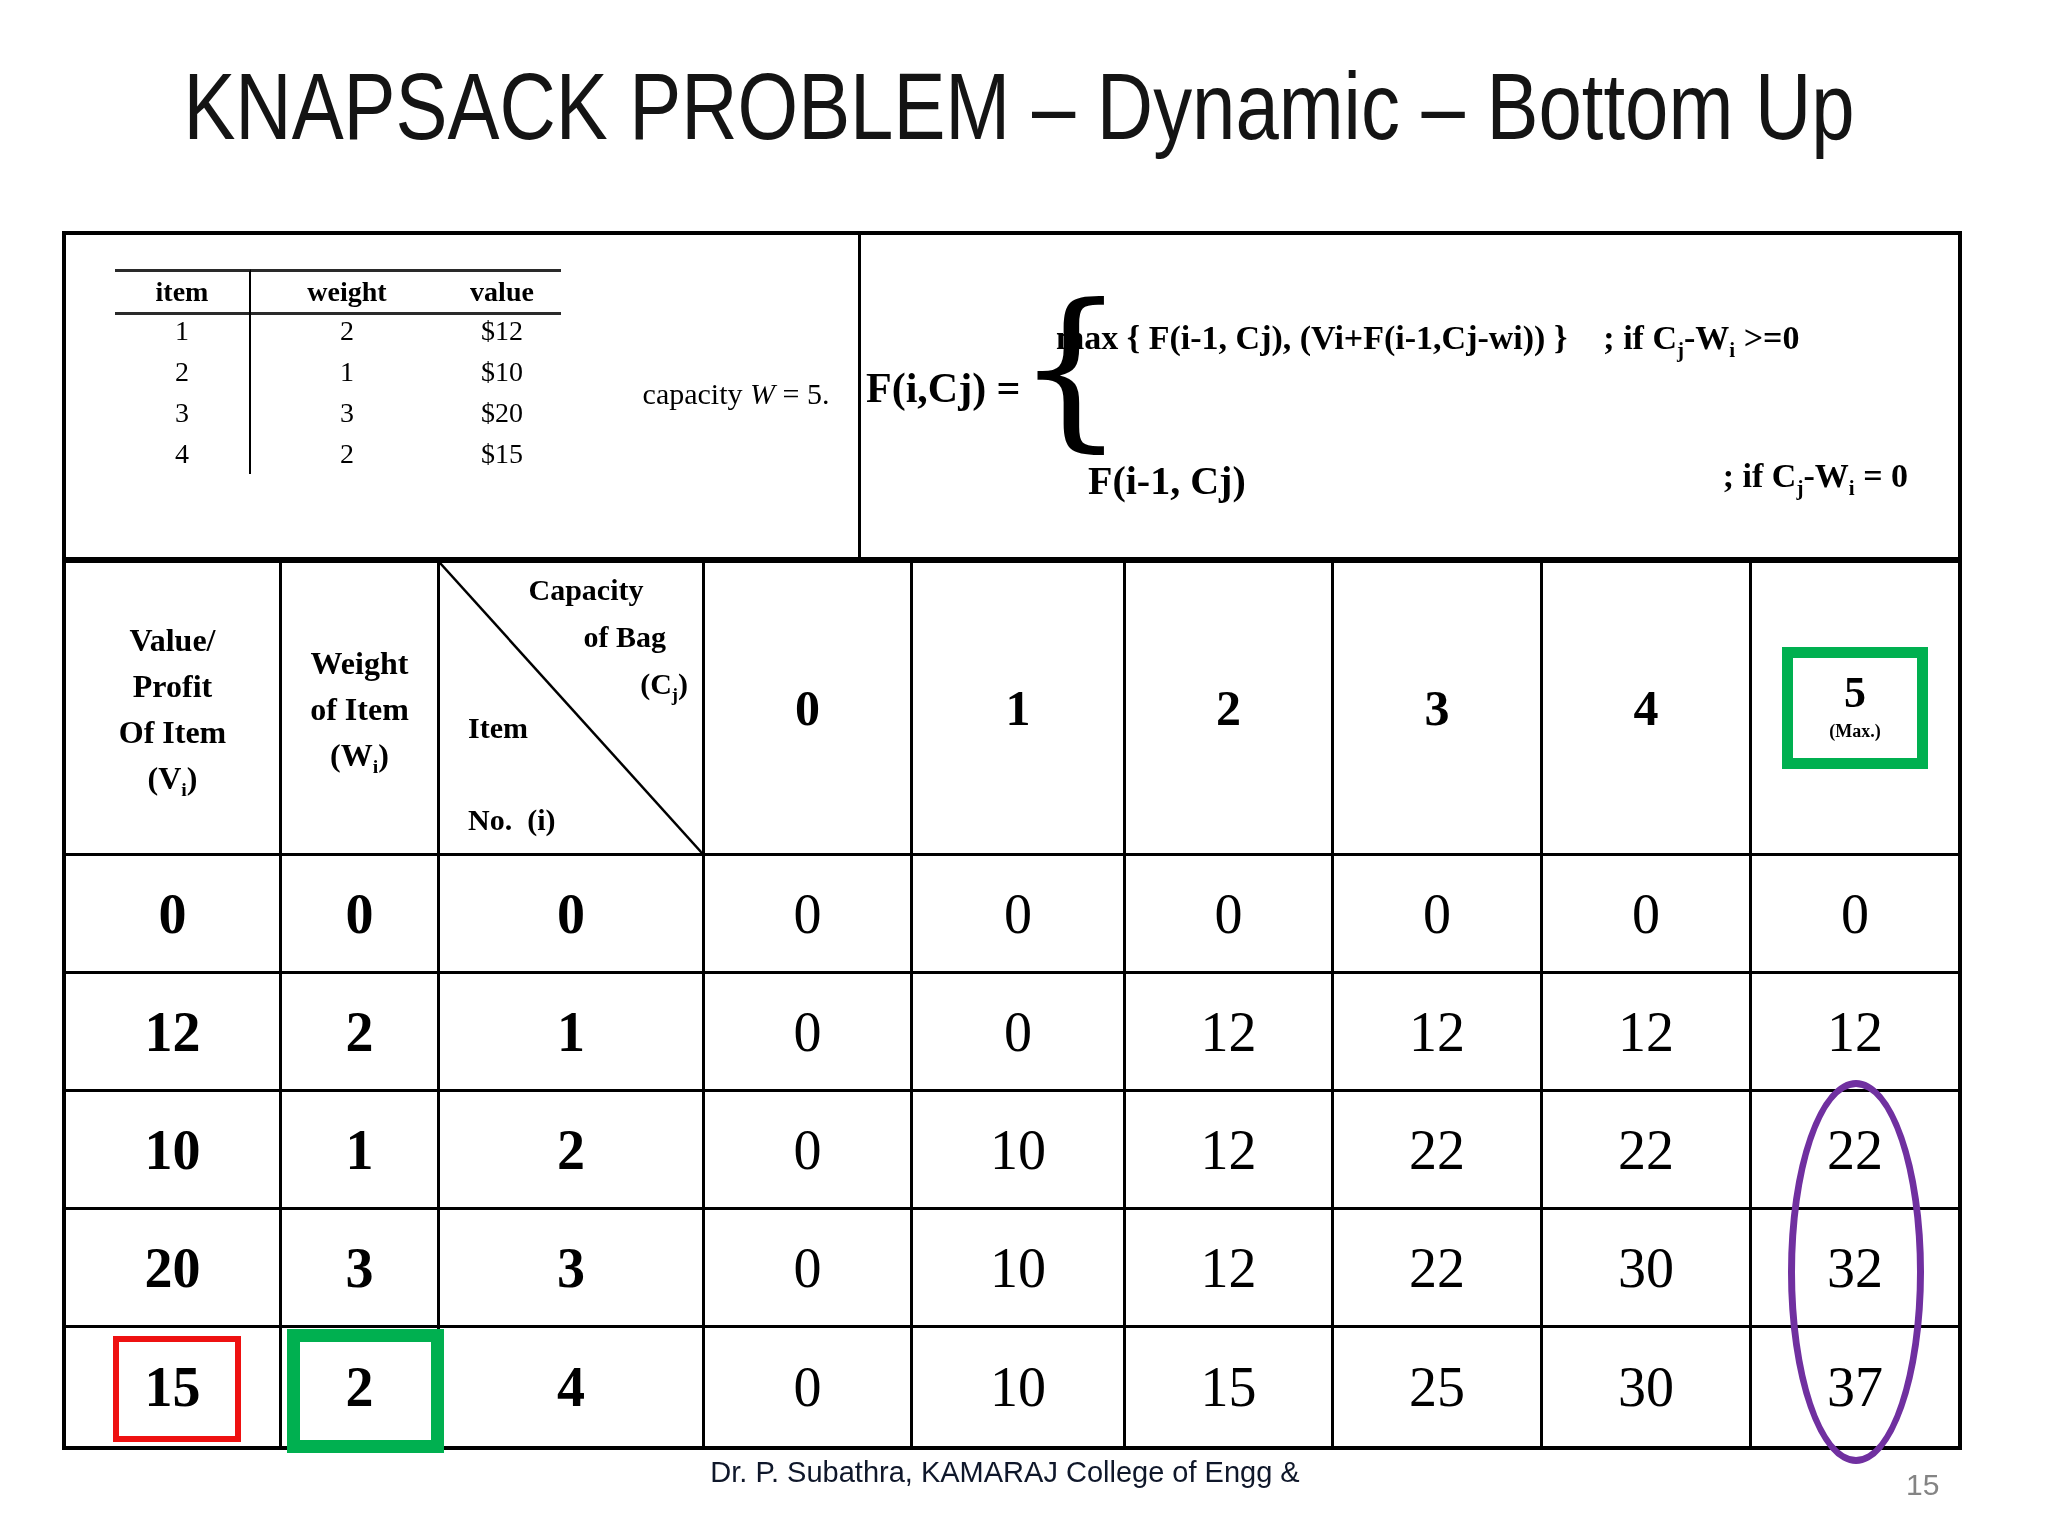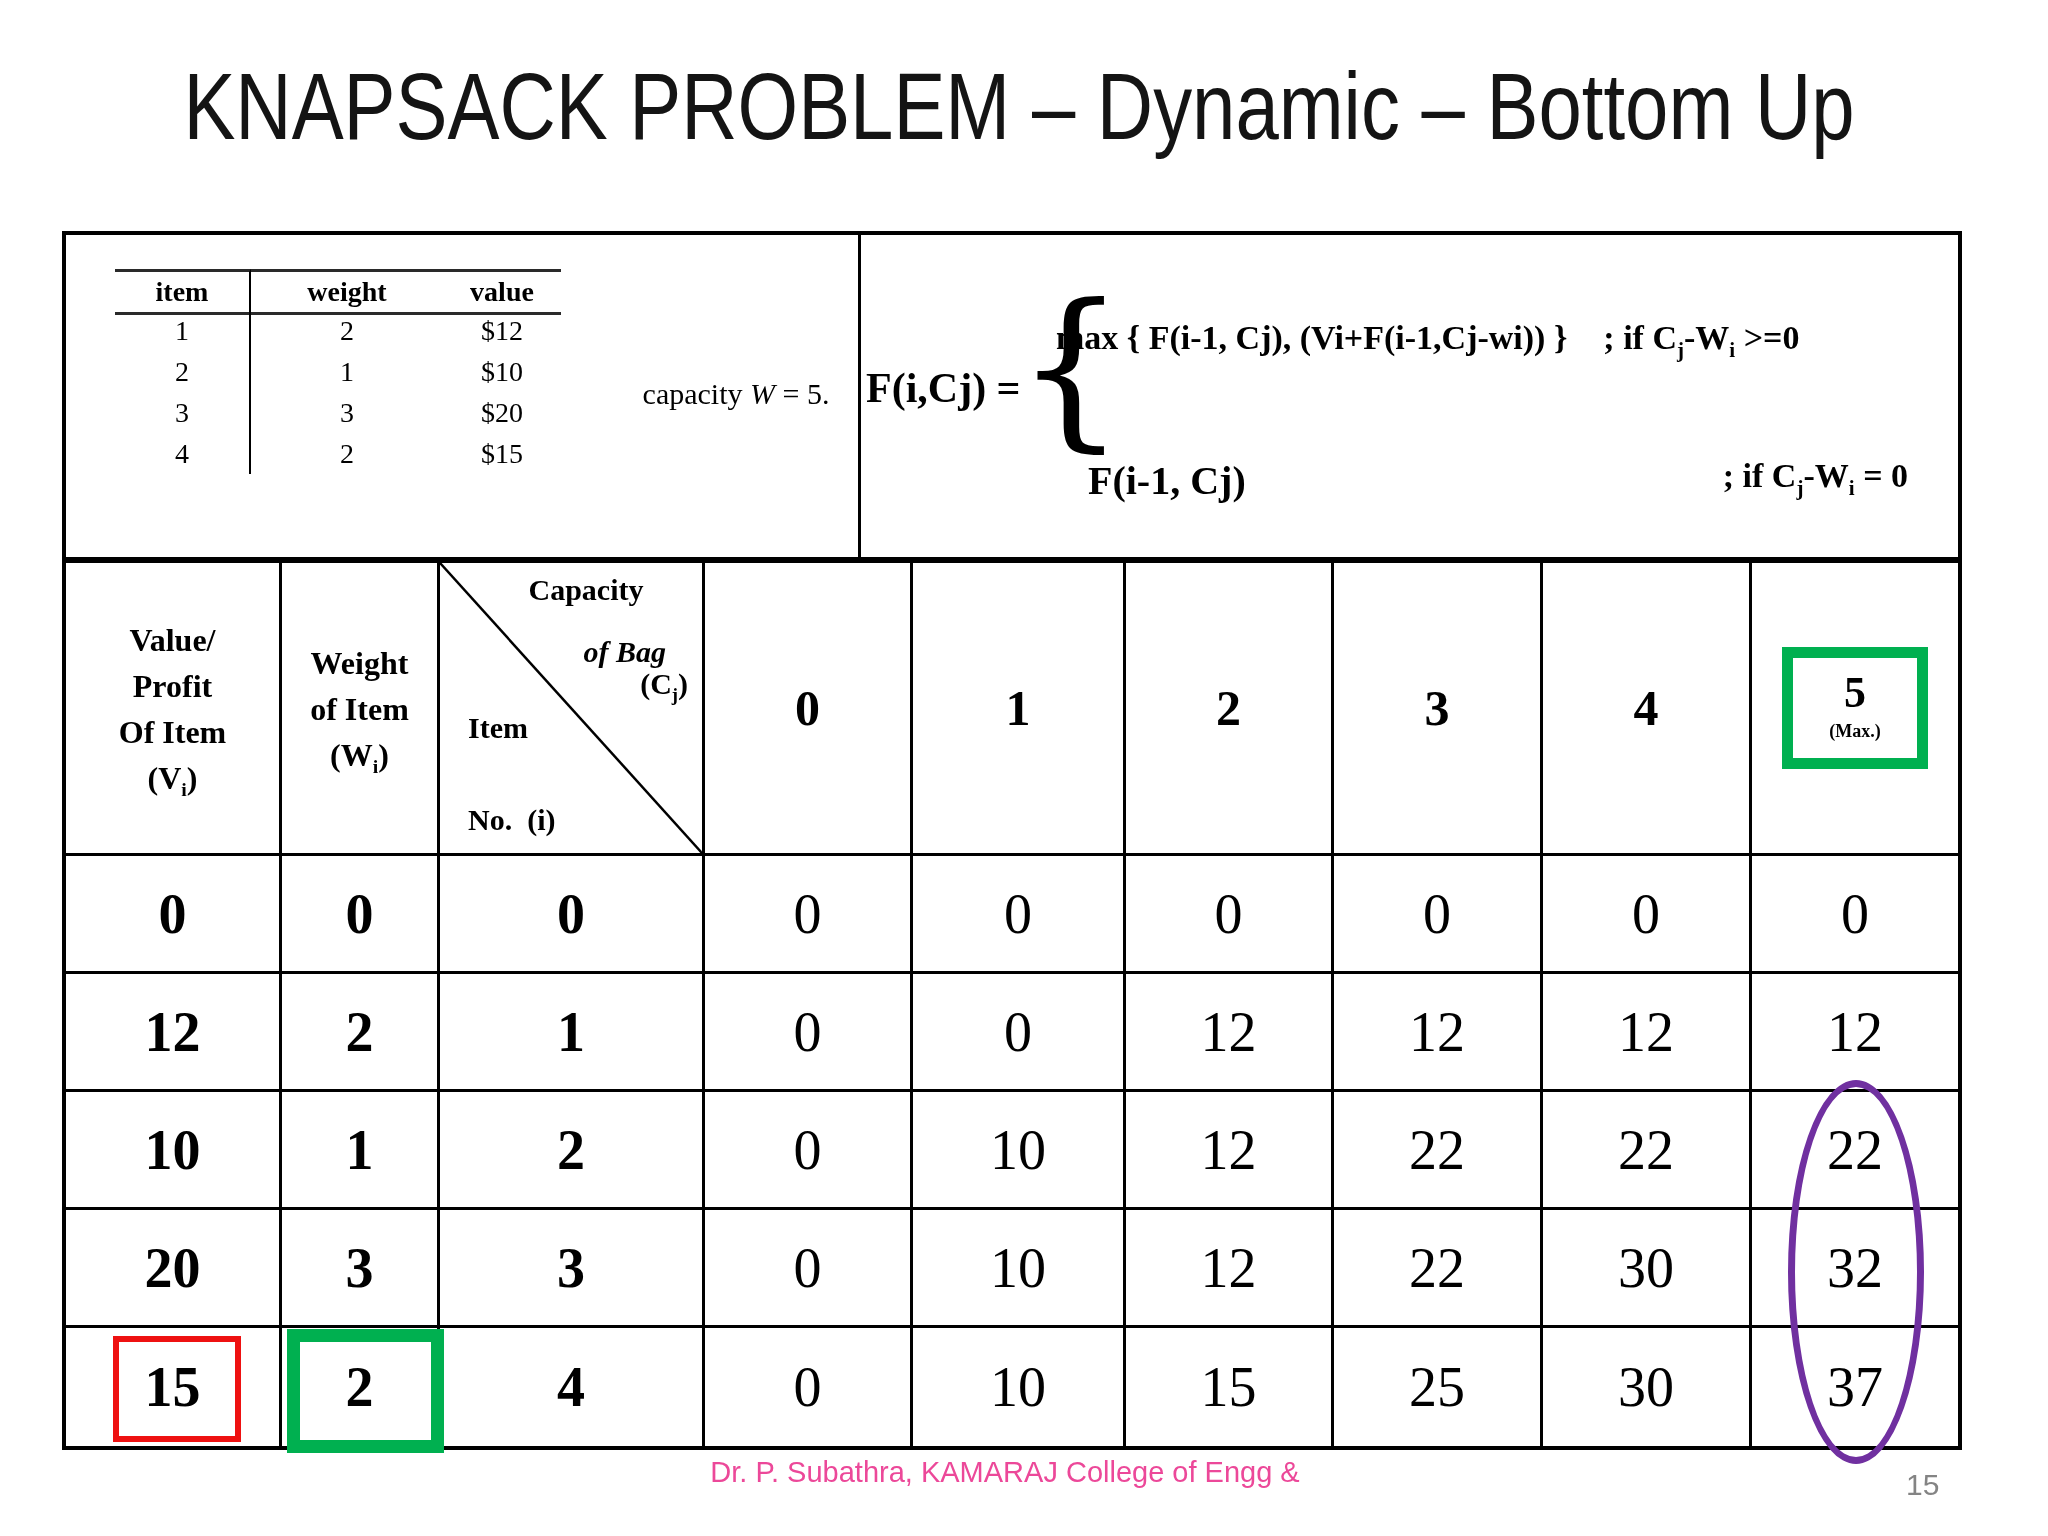--- a/index.html
+++ b/index.html
@@ -48,21 +48,21 @@
   .dp-grid>div:nth-child(9n){border-right:none;}
   .dp-grid>div:nth-child(n+46){border-bottom:none;}
 
   .hdr-side{flex-direction:column;justify-content:flex-start;padding-top:14px;
             font-weight:bold;font-size:32px;line-height:46px;}
   .hdr-num{font-weight:bold;font-size:50px;}
   .diag-cell{position:relative;padding:0;}
   .diag-cell svg{position:absolute;left:0;top:0;width:100%;height:100%;}
   .diag-cell .dl{position:absolute;font-weight:bold;font-size:30px;white-space:pre;}
   .d-top1{top:10px;left:0;right:0;text-align:center;padding-left:30px;}
-  .d-top2{top:72px;right:36px;font-style:italic;}
+  .d-top2{top:57px;right:36px;}
   .d-top3{top:104px;right:14px;}
   .d-bot1{top:148px;left:28px;}
   .d-bot2{top:196px;left:28px;margin-top:44px;}
 
   .max-box{width:146px;height:122px;border:11px solid #00B050;box-sizing:border-box;
            display:flex;flex-direction:column;align-items:center;justify-content:center;
            background:#fff;}
   .max-box .n{font-weight:bold;font-size:44px;line-height:46px;}
   .max-box .lbl{font-weight:bold;font-size:18px;line-height:30px;}
 
@@ -72,21 +72,21 @@
   
   .red-box{position:absolute;left:113px;top:1336px;width:128px;height:106px;
            border:6px solid #EE1111;box-sizing:border-box;z-index:6;}
   .green-box{position:absolute;left:287px;top:1329px;width:157px;height:124px;
              border:13px solid #00B050;box-sizing:border-box;z-index:6;}
   .purple-ellipse{position:absolute;left:1788px;top:1080px;width:136px;height:384px;
                   border:7px solid #7030A0;border-radius:50%;box-sizing:border-box;z-index:6;}
 
   
   .footer{position:absolute;left:405px;top:1452px;width:1200px;text-align:center;
-          font-family:"Liberation Sans",sans-serif;color:#ec4899;font-size:29px;line-height:40px;}
+          font-family:"Liberation Sans",sans-serif;color:#0f172a;font-size:29px;line-height:40px;}
   .page-num{position:absolute;left:1906px;top:1468px;font-family:"Liberation Sans",sans-serif;
             color:#848484;font-size:30px;}
 </style>
 </head>
 <body>
 
 <div class="slide">
 
   <div class="title-wrap">
     <span class="t">KNAPSACK PROBLEM – Dynamic – Bottom Up</span>

